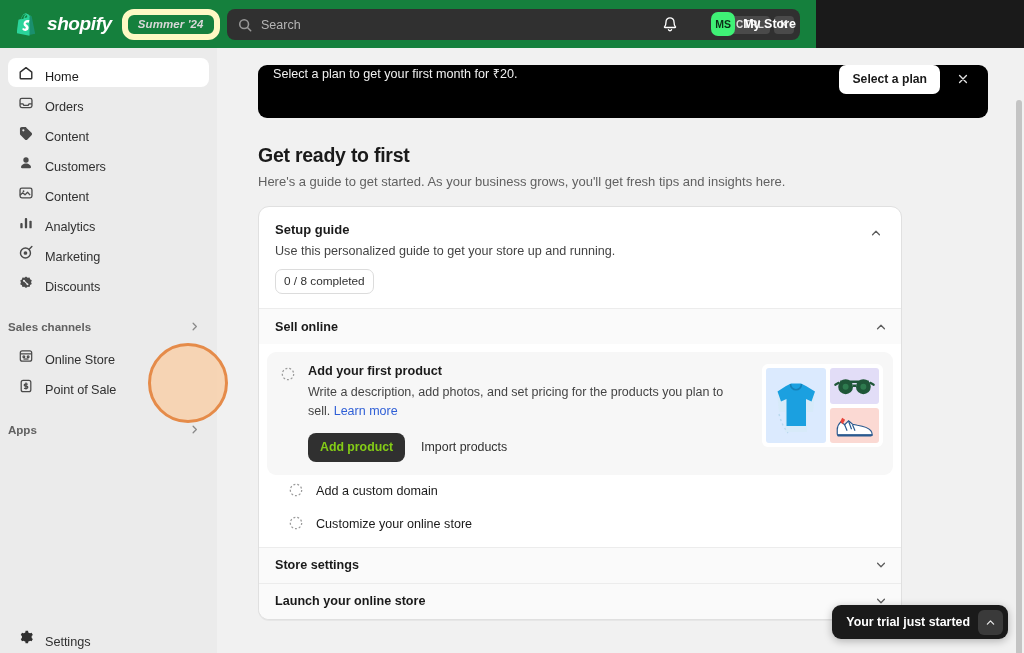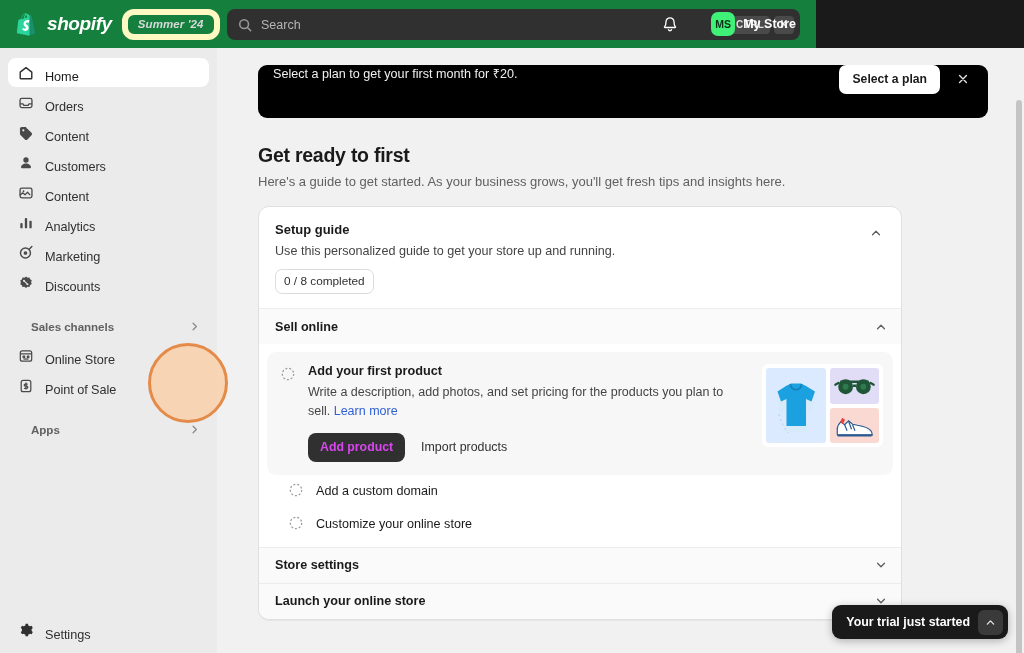--- a/index.html
+++ b/index.html
@@ -132,34 +132,34 @@
   .navlabel {
     font-size: 12.7px;
     color: #303030;
     letter-spacing: -0.05px;
     margin-top: 9px;
   }
   .navitem.active .navlabel { font-weight: normal; color: #1a1a1a; }
 
   .section-head {
     display: flex; align-items: center; justify-content: space-between;
-    padding: 0 17px 0 31px;
+    padding: 0 17px 0 8px;
     height: 26px;
     margin-top: 16px;
     cursor: pointer;
   }
   .section-title {
     font-size: 11.6px; font-weight: bold; color: #616161;
     letter-spacing: -0.05px;
   }
   .section-chev { color: #8a8a8a; display: flex; }
   .sub-list { padding: 2px 8px 0; }
 
   .settings-row {
-    position: absolute; left: 8px; bottom: 8px;
+    position: absolute; left: 8px; bottom: 1px;
     width: 201px; height: 30px;
     display: flex; align-items: center; gap: 11px;
     padding: 0 9px;
     border-radius: 8px; cursor: pointer;
   }
 
   
   .click-halo {
     position: absolute;
     left: 148px; top: 343px;
@@ -281,21 +281,21 @@
     margin-bottom: 5px;
   }
   .task-desc {
     font-size: 12.5px; color: #444444; line-height: 1.55;
     max-width: 437px;
     margin-bottom: 11px;
   }
   .link { color: #2f5fd6; cursor: pointer; }
   .task-actions { display: flex; align-items: center; gap: 10px; }
   .btn-primary {
-    background: #303030; color: #d946ef;
+    background: #303030; color: #84cc16;
     font-size: 12.3px; font-weight: bold;
     border: none; border-radius: 8px;
     padding: 7px 12px 8px;
     cursor: pointer; font-family: inherit;
   }
   .btn-plain {
     background: transparent; border: none;
     font-size: 12.4px; color: #303030;
     cursor: pointer; padding: 7px 6px; font-family: inherit;
   }

